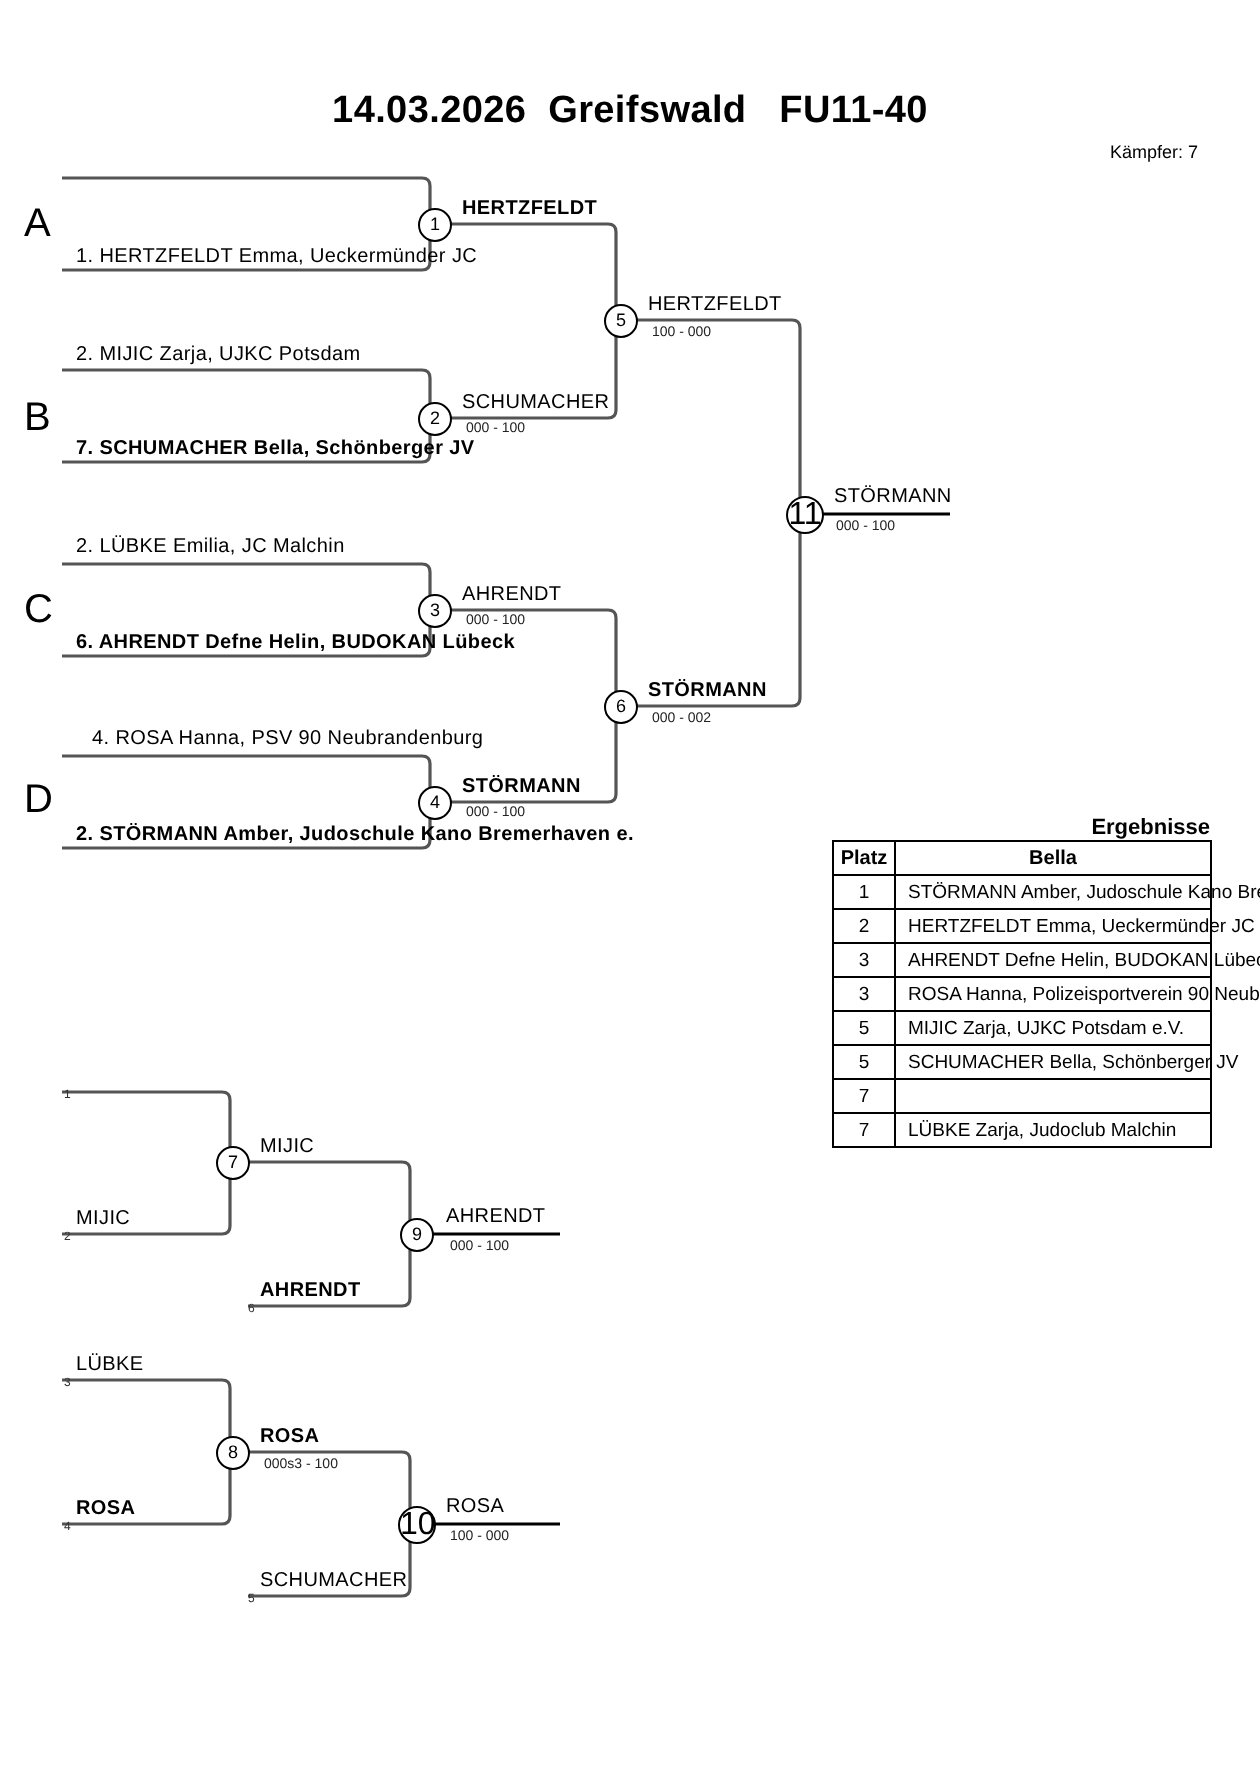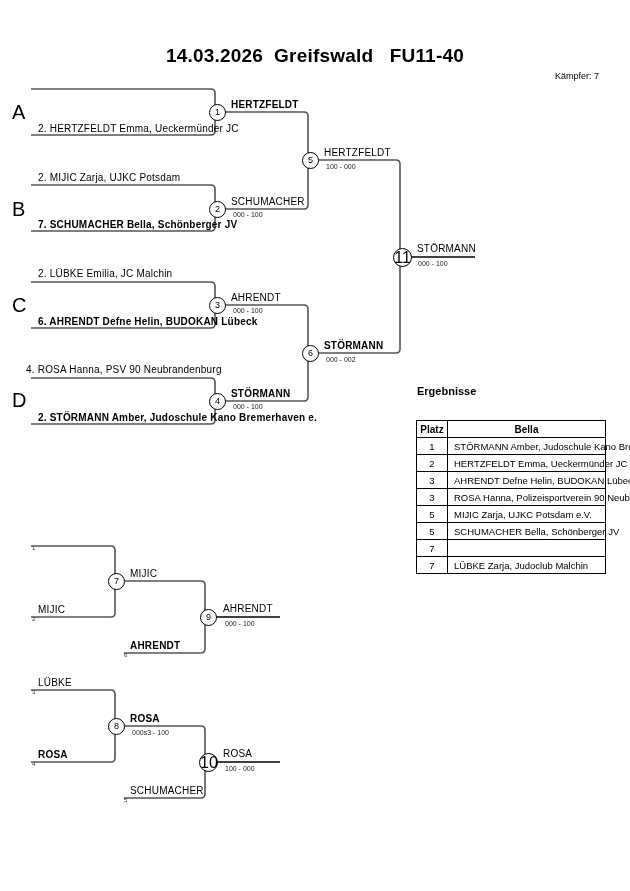--- a/index.html
+++ b/index.html
@@ -7,21 +7,21 @@
   #bracket { position: absolute; left: 0; top: 0; }
   .title { position: absolute; left: 0; width: 630px; top: 45px; text-align: center; font-size: 19px; font-weight: bold; white-space: pre; letter-spacing: 0.2px; }
   .count { position: absolute; right: 31px; top: 71px; font-size: 9px; }
   .pool { position: absolute; left: 12px; font-size: 20px; }
   .txt { position: absolute; white-space: nowrap; font-size: 10px; letter-spacing: 0.2px; }
   .b { font-weight: bold; }
   .score { position: absolute; white-space: nowrap; font-size: 7px; color: #222; }
   .seed { position: absolute; font-size: 6px; color: #333; }
   .circ { position: absolute; width: 15px; height: 15px; border: 1px solid #000; border-radius: 50%; background: #fff; font-size: 9px; line-height: 15px; text-align: center; }
   .circ.wide { width: 17px; height: 17px; line-height: 17px; font-size: 16px; }
-  .res-title { position: absolute; left: 417px; width: 188px; top: 385px; text-align: left; font-size: 11px; font-weight: bold; }
+  .res-title { position: absolute; left: 417px; width: 188px; top: 408px; text-align: right; font-size: 11px; font-weight: bold; }
   table.res { position: absolute; left: 416px; top: 420px; width: 190px; border-collapse: collapse; border: 1px solid #ef4444; table-layout: fixed; font-size: 9.5px; }
   table.res th, table.res td { border: 1px solid #000; height: 16px; padding: 0; }
   table.res th { font-weight: bold; font-size: 10px; }
   table.res td.pl { text-align: center; width: 30px; }
   table.res td.nm { padding-left: 6px; white-space: nowrap; overflow: visible; max-width: 0; }
   table.res th.plh { width: 30px; }
 </style>
 </head>
 <body>
 
@@ -54,26 +54,26 @@
 
 <div class="title">14.03.2026  Greifswald   FU11-40</div>
 <div class="count">Kämpfer: 7</div>
 
 <div class="pool" style="top:101px">A</div>
 <div class="pool" style="top:198px">B</div>
 <div class="pool" style="top:294px">C</div>
 <div class="pool" style="top:389px">D</div>
 
 <div class="txt" style="left:38px;top:76px"></div>
-<div class="txt" style="left:38px;top:123px">2. HERTZFELDT Emma, Ueckermünder JC</div>
+<div class="txt" style="left:38px;top:123px">1. HERTZFELDT Emma, Ueckermünder JC</div>
 <div class="txt" style="left:38px;top:172px">2. MIJIC Zarja, UJKC Potsdam</div>
 <div class="txt b" style="left:38px;top:219px">7. SCHUMACHER Bella, Schönberger JV</div>
 <div class="txt" style="left:38px;top:268px">2. LÜBKE Emilia, JC Malchin</div>
 <div class="txt b" style="left:38px;top:316px">6. AHRENDT Defne Helin, BUDOKAN Lübeck</div>
-<div class="txt" style="left:26px;top:364px">4. ROSA Hanna, PSV 90 Neubrandenburg</div>
+<div class="txt" style="left:46px;top:364px">4. ROSA Hanna, PSV 90 Neubrandenburg</div>
 <div class="txt b" style="left:38px;top:412px">2. STÖRMANN Amber, Judoschule Kano Bremerhaven e.</div>
 
 <div class="circ" style="left:209px;top:104px">1</div>
 <div class="txt b" style="left:231px;top:99px">HERTZFELDT</div>
 
 <div class="circ" style="left:209px;top:201px">2</div>
 <div class="txt" style="left:231px;top:196px">SCHUMACHER</div>
 <div class="score" style="left:233px;top:211px">000 - 100</div>
 
 <div class="circ" style="left:209px;top:297px">3</div>

